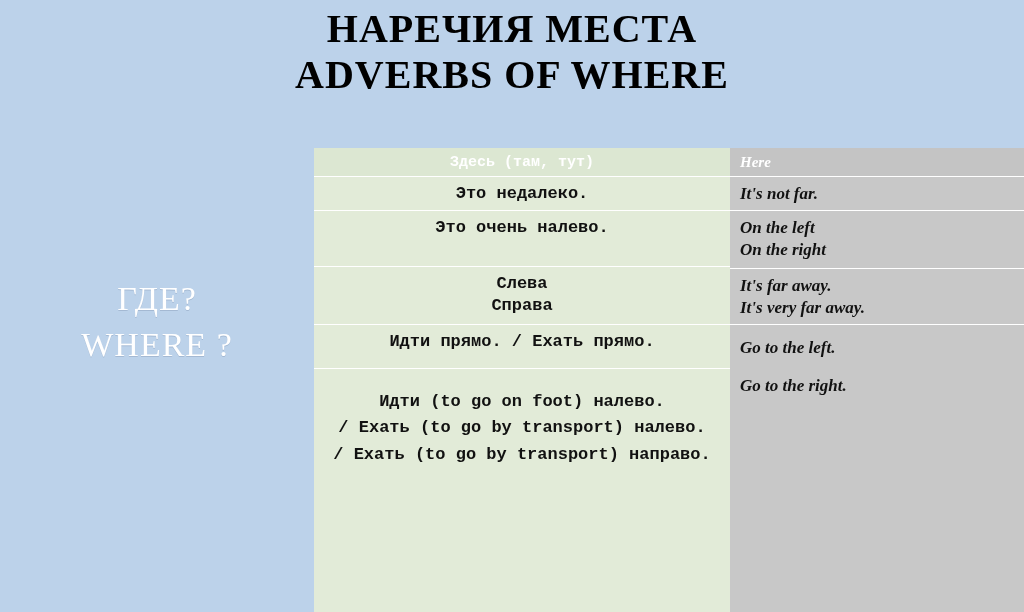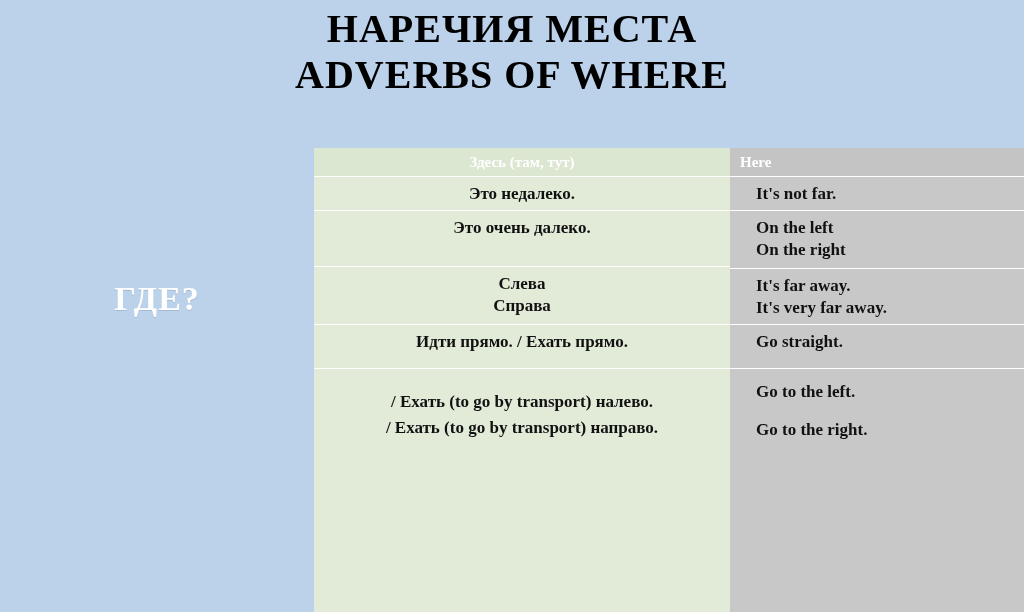--- a/index.html
+++ b/index.html
@@ -55,43 +55,45 @@
     flex-direction: column;
     align-items: center;
     justify-content: flex-start;
     box-sizing: border-box;
   }
   .left-col-inner {
     margin-top: 128px;
     text-align: center;
     color: #ffffff;
     font-family: "Liberation Serif", serif;
-    font-weight: bold;
+    font-weight: normal;
     font-size: 34px;
     line-height: 1.35;
     letter-spacing: 1px;
     text-shadow: 0 1px 0 rgba(120,140,170,0.35);
   }
   
   .mid-col {
     position: absolute;
     left: 314px;
     top: 148px;
     width: 416px;
     height: 464px;
     background: #e2ebd8;
+    font-family: Liberation Mono, monospace;
   }
   
   .right-col {
     position: absolute;
     left: 730px;
     top: 148px;
     width: 294px;
     height: 464px;
     background: #c8c8c8;
+    font-style: italic;
   }
   .col-head {
     height: 28px;
     display: flex;
     align-items: center;
     font-weight: bold;
     font-size: 15px;
     color: #ffffff;
     box-sizing: border-box;
   }
@@ -111,21 +113,21 @@
     font-weight: bold;
     color: #111111;
     padding: 6px 8px 6px 8px;
     line-height: 1.3;
   }
   .mid-col .row {
     text-align: center;
   }
   .right-col .row {
     text-align: left;
-    padding-left: 26px;
+    padding-left: 10px;
   }
   .r1 { height: 34px; }
   .r2 { height: 56px; }
   .r3 { height: 58px; }
   .r4 { height: 44px; }
   .r5 { height: 272px; }
   .right-col .r5 { padding-top: 12px; }
   .right-col .r5 .gap { height: 16px; }
   .mid-col .r5 { padding-top: 20px; }
   .mid-col .r5 .ln { line-height: 1.55; }
@@ -136,44 +138,46 @@
 <div class="slide">
 
   <div class="title-band">
     <div class="title-line">НАРЕЧИЯ МЕСТА</div>
     <div class="title-line">ADVERBS OF WHERE</div>
   </div>
 
   <div class="left-col">
     <div class="left-col-inner">
       <div>ГДЕ?</div>
+      <div>WHERE ?</div>
     </div>
   </div>
 
   <div class="mid-col">
     <div class="col-head">Здесь (там, тут)</div>
 
     <div class="row r1">
       <div>Это недалеко.</div>
     </div>
 
     <div class="row r2">
-      <div>Это очень далеко.</div>
+      <div>Это очень налево.</div>
     </div>
 
     <div class="row r3">
       <div>Слева</div>
       <div>Справа</div>
     </div>
 
     <div class="row r4">
       <div>Идти прямо. / Ехать прямо.</div>
     </div>
 
     <div class="row r5">
+      <div class="ln">Идти (to go on foot) налево.</div>
       <div class="ln">/ Ехать (to go by transport)  налево.</div>
       <div class="ln">/ Ехать (to go by transport) направо.</div>
     </div>
   </div>
 
   <div class="right-col">
     <div class="col-head">Here</div>
 
     <div class="row r1">
       <div>It's not far.</div>
@@ -182,23 +186,20 @@
     <div class="row r3">
       <div>On the left</div>
       <div>On the right</div>
     </div>
 
     <div class="row r2">
       <div>It's far away.</div>
       <div> It's very far away.</div>
     </div>
 
-    <div class="row r4">
-      <div>Go straight.</div>
-    </div>
 
     <div class="row r5">
       <div>Go to the left.</div>
       <div class="gap"></div>
       <div>Go to the right.</div>
     </div>
   </div>
 
 </div>
 

